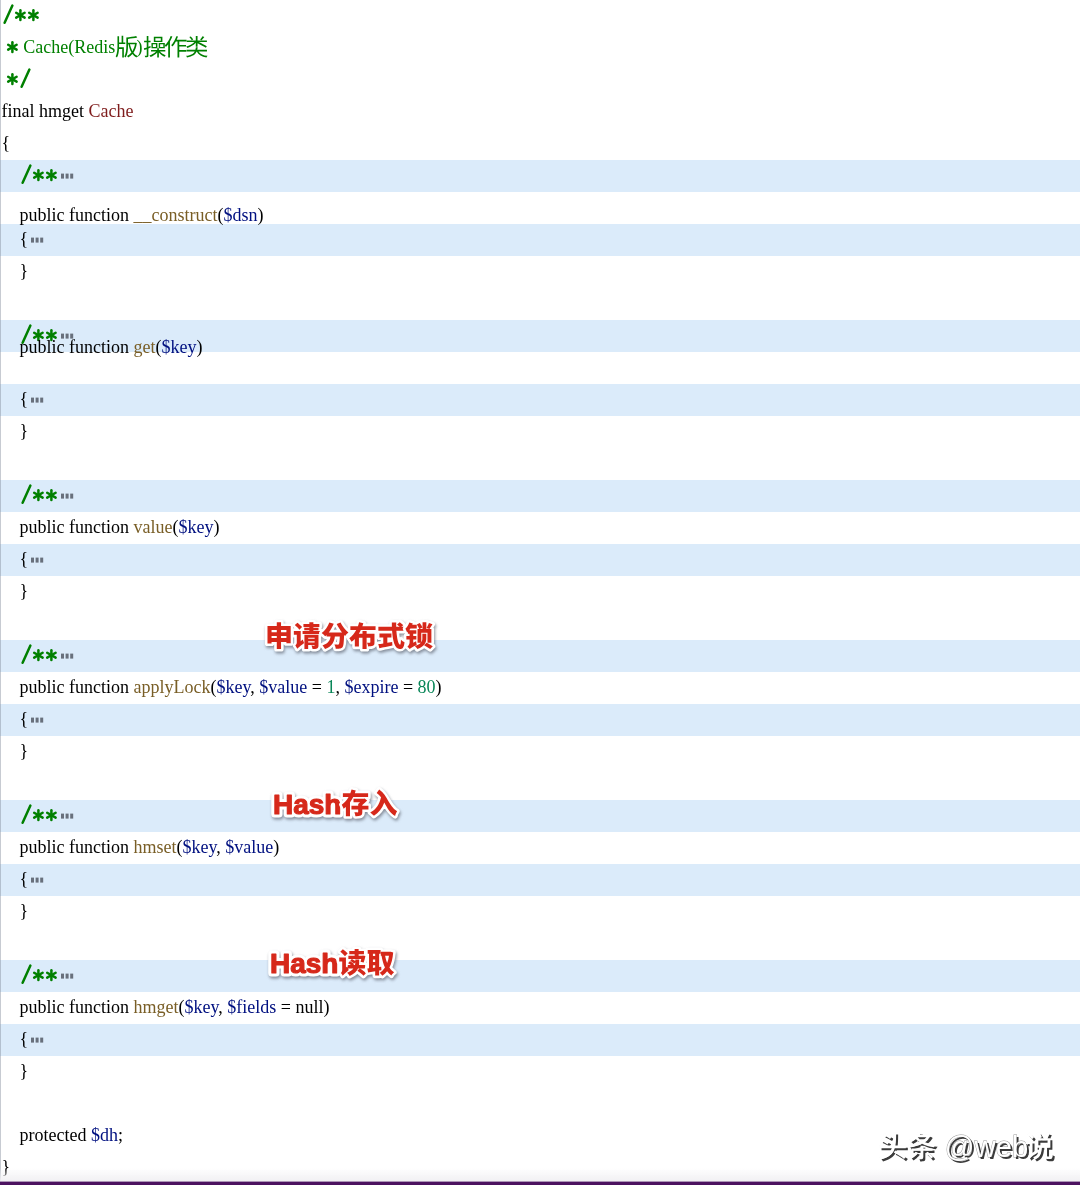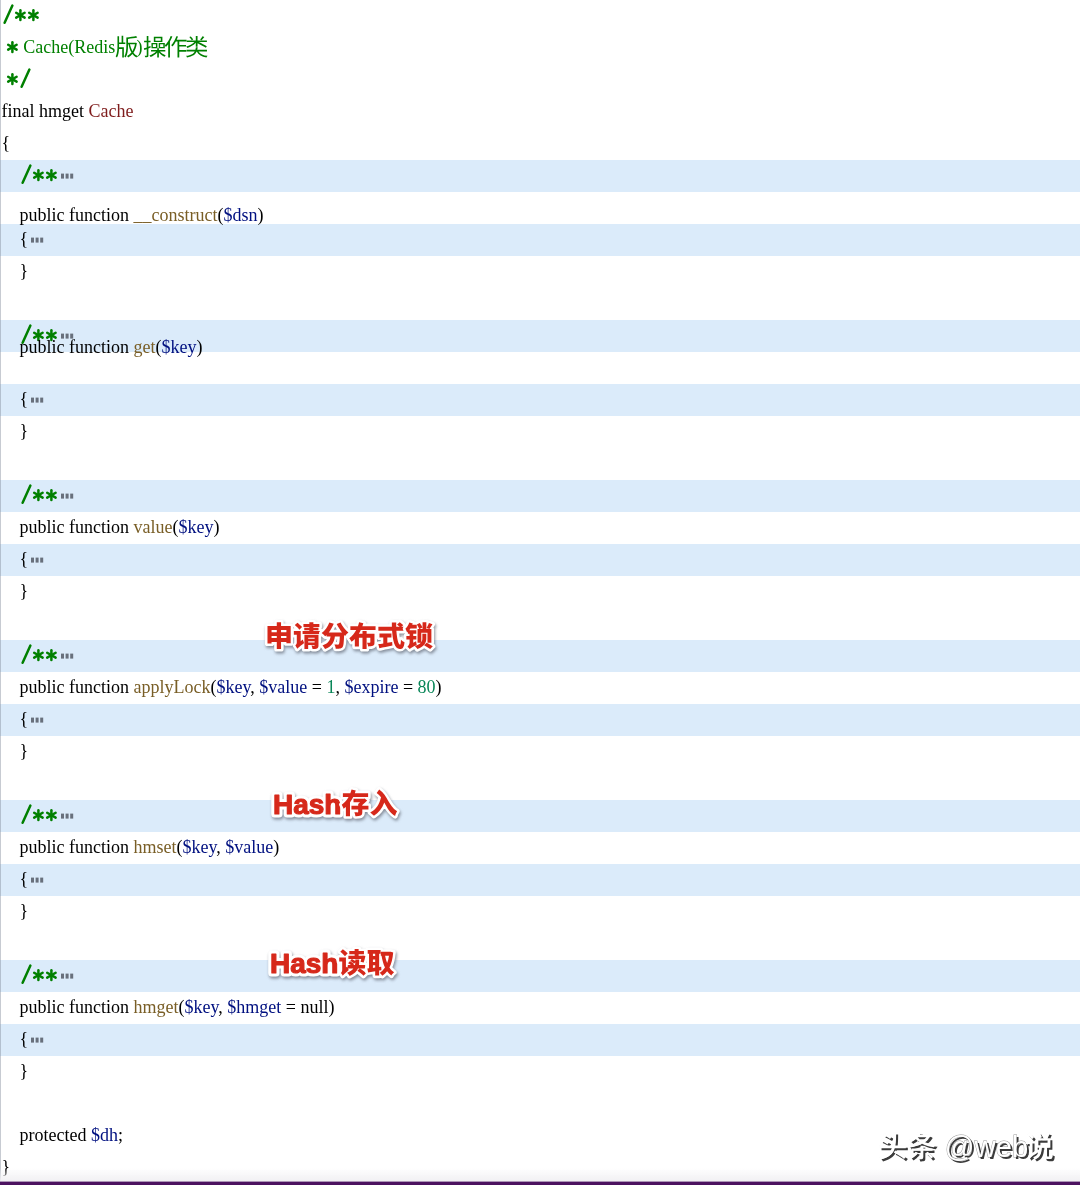--- a/index.html
+++ b/index.html
@@ -177,21 +177,21 @@
         <line x1="2.16" y1="19.05" x2="10.64" y2="14.15"></line>
         <line x1="2.16" y1="14.15" x2="10.64" y2="19.05"></line>
       </g>
     </svg><svg class="cj" width="12.802" height="32" viewBox="0 0 12.802 32">
       <g stroke="#008000" stroke-width="2.5" stroke-linecap="round">
         <line x1="6.40" y1="21.50" x2="6.40" y2="11.70"></line>
         <line x1="2.16" y1="19.05" x2="10.64" y2="14.15"></line>
         <line x1="2.16" y1="14.15" x2="10.64" y2="19.05"></line>
       </g>
     </svg><span class="d"></span></div>
-<div class="ln" style="top:992px">    <span class="k">public</span> <span class="k">function</span> <span class="f">hmget</span>(<span class="v">$key</span>, <span class="v">$hmget</span> = <span class="k">null</span>)</div>
+<div class="ln" style="top:992px">    <span class="k">public</span> <span class="k">function</span> <span class="f">hmget</span>(<span class="v">$key</span>, <span class="v">$fields</span> = <span class="k">null</span>)</div>
 <div class="ln" style="top:1024px">    {<span class="d"></span></div>
 <div class="ln" style="top:1056px">    }</div>
 <div class="ln" style="top:1120px">    <span class="k">protected</span> <span class="v">$dh</span>;</div>
 <div class="ln" style="top:1152px">}</div>
 <svg class="lbl" style="left:265px;top:612px" width="190" height="48" viewBox="0 0 190 48">
     <g transform="translate(0.00,34.30) scale(0.028000,-0.028000)">
       <path d="M234 372H421V293H234ZM234 505V582H421V505ZM765 372V293H573V372ZM765 505H573V582H765ZM421 855V721H89V103H234V154H421V-95H573V154H765V109H917V721H573V855Z" fill="#d6281a" stroke="#fff" stroke-width="186" paint-order="stroke" stroke-linejoin="round"></path>
     </g>
     <g transform="translate(28.00,34.30) scale(0.028000,-0.028000)">
       <path d="M66 757C120 707 194 637 226 591L325 691C289 735 213 800 159 845ZM30 550V411H136V133C136 85 108 49 84 32C107 5 142 -56 153 -90C172 -64 209 -32 398 117C383 146 361 203 352 242L275 183V550ZM542 182H773V140H542ZM542 272V308H773V272ZM584 855V792H373V691H584V664H402V569H584V542H342V440H973V542H728V569H911V664H728V691H941V792H728V855ZM408 412V-97H542V46H773V40C773 28 768 24 755 24C742 24 694 23 659 26C675 -8 692 -61 697 -97C766 -97 818 -96 858 -76C899 -57 910 -23 910 37V412Z" fill="#d6281a" stroke="#fff" stroke-width="186" paint-order="stroke" stroke-linejoin="round"></path>

